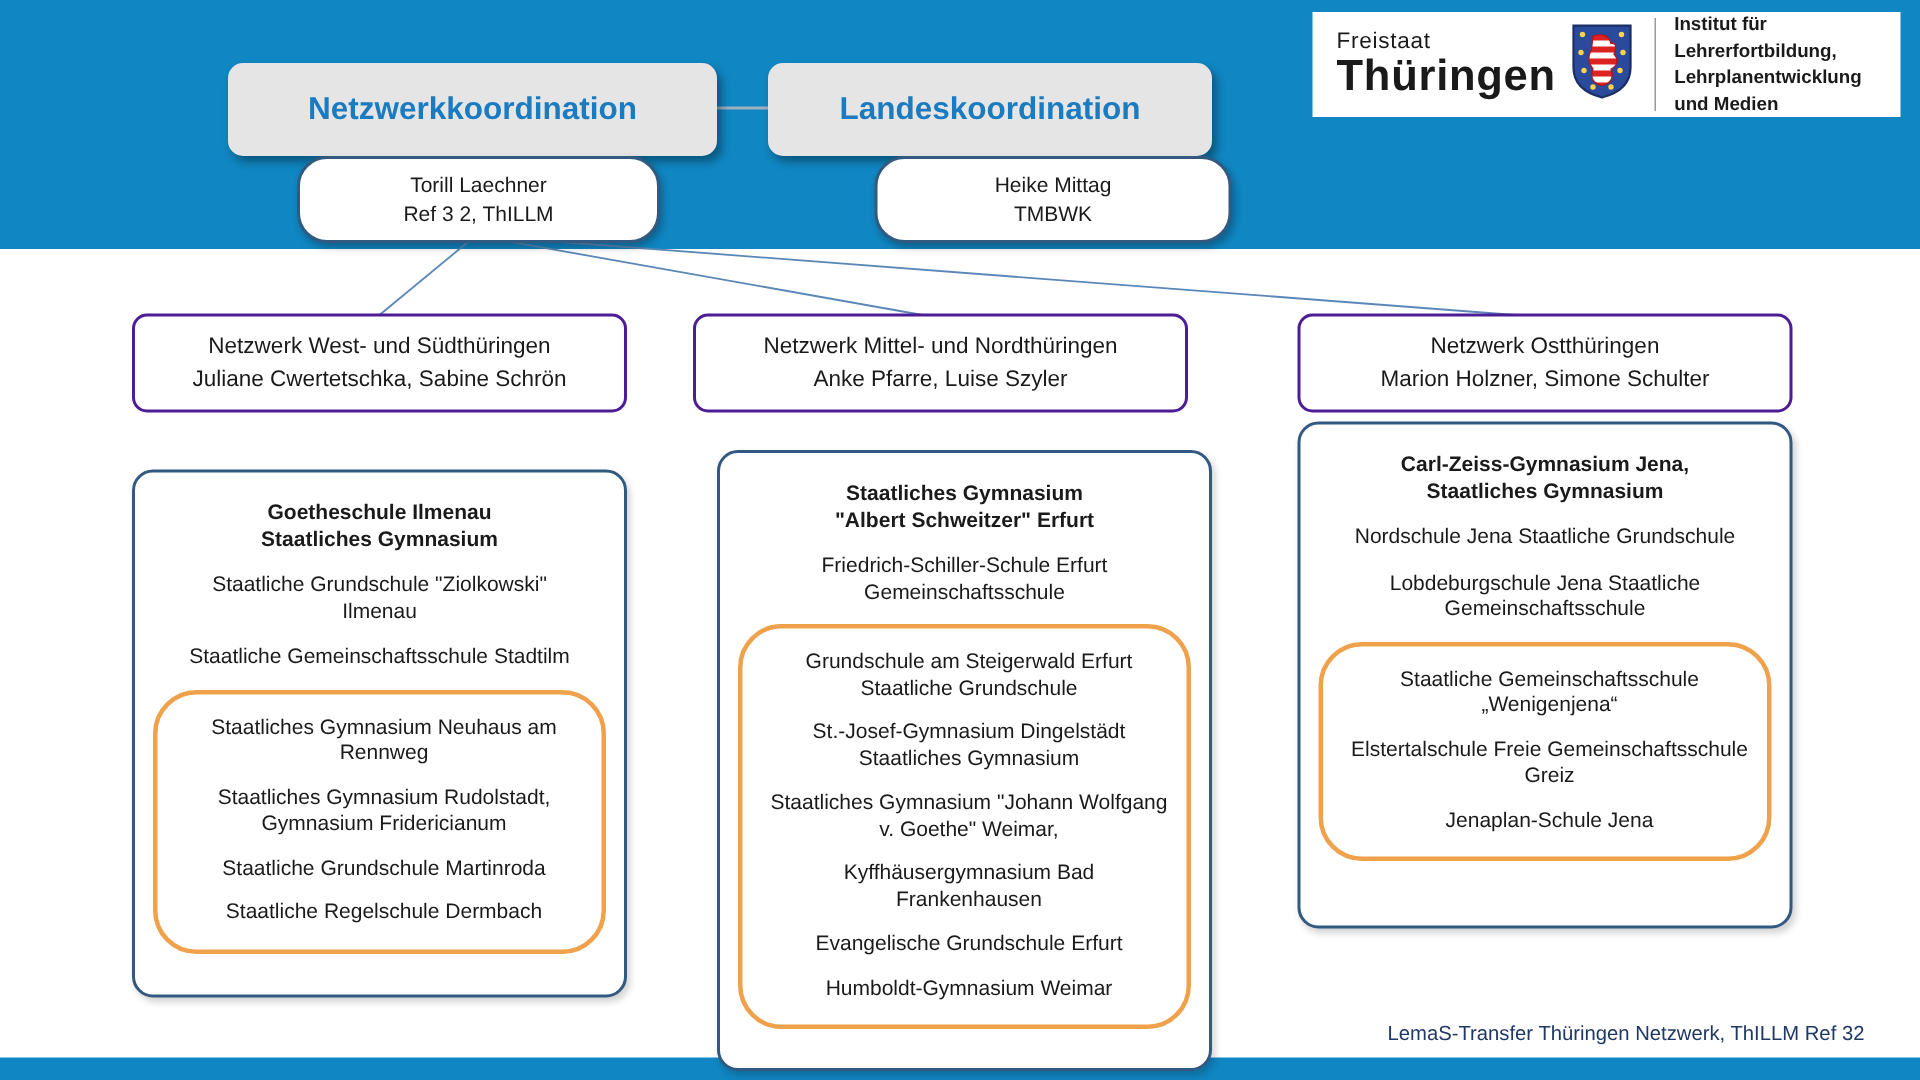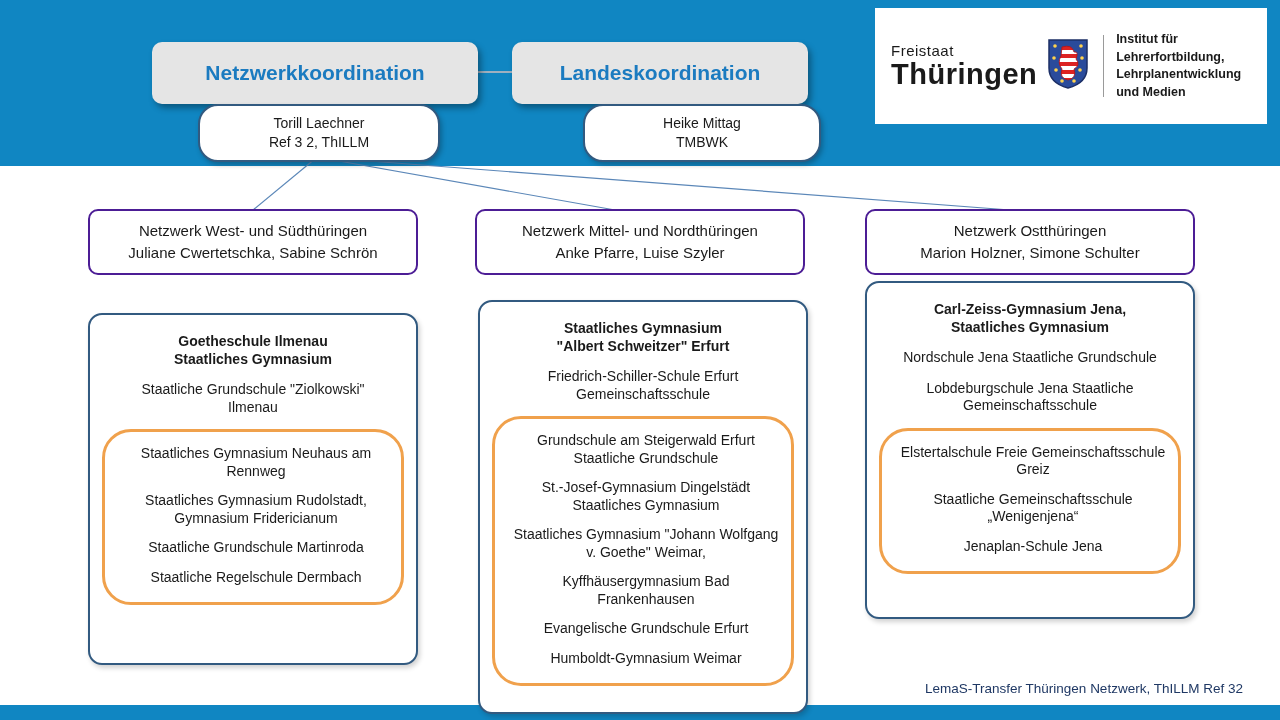--- a/index.html
+++ b/index.html
@@ -5,21 +5,21 @@
   html,body{margin:0;padding:0;background:#e9e9e9;}
   .slide{
     position:relative;width:1280px;height:720px;background:#ffffff;
     font-family:"Liberation Sans", sans-serif;color:#1a1a1a;overflow:hidden;
   }
   
   .header-bar{position:absolute;left:0;top:0;width:1280px;height:166px;background:#1086c2;z-index:0;}
   .bottom-bar{position:absolute;left:0;top:705px;width:1280px;height:15px;background:#1086c2;z-index:1;}
 
   
-  .logo-panel{position:absolute;left:875px;top:8px;width:392px;height:116px;background:#ffffff;z-index:2;
+  .logo-panel{position:absolute;left:875px;top:8px;width:392px;height:70px;background:#ffffff;z-index:2;
     display:flex;align-items:center;}
   .logo-words{margin-left:16px;line-height:1.05;}
   .freistaat{font-size:15px;letter-spacing:.5px;}
   .thueringen{font-size:29px;font-weight:bold;letter-spacing:.5px;}
   .coat{margin-left:10px;flex:0 0 auto;}
   .logo-divider{width:1px;height:62px;background:#9a9a9a;margin:0 12px 0 14px;}
   .institute{font-size:12.5px;font-weight:bold;line-height:1.4;white-space:pre-line;}
 
   
   .title-box{position:absolute;top:42px;height:62px;background:#e5e5e5;border-radius:10px;z-index:2;
@@ -37,21 +37,21 @@
   .person-card.heike{left:583px;top:104px;width:234px;}
 
   
   .connectors{position:absolute;left:0;top:0;width:1280px;height:720px;z-index:1;pointer-events:none;}
 
   
   .network-box{position:absolute;top:209px;width:330px;height:66px;background:#fff;border:2px solid #4c1d95;
     border-radius:10px;z-index:2;display:flex;flex-direction:column;align-items:center;justify-content:center;
     text-align:center;font-size:15px;line-height:1.45;box-sizing:border-box;}
   .network-box.n1{left:88px;}
-  .network-box.n2{left:475px;}
+  .network-box.n2{left:462px;}
   .network-box.n3{left:865px;}
 
   
   .school-box{position:absolute;width:330px;background:#fff;border:2px solid #325a80;border-radius:14px;z-index:2;
     box-sizing:border-box;padding:12px 8px 8px 8px;text-align:center;font-size:14px;line-height:1.25;
     box-shadow:2px 3px 5px rgba(0,0,0,.18);}
   .school-box.c1{left:88px;top:313px;height:352px;}
   .school-box.c2{left:478px;top:300px;height:414px;}
   .school-box.c3{left:865px;top:281px;height:338px;}
   .school-head{font-weight:bold;white-space:pre-line;margin:6px 0 4px 0;}
@@ -132,20 +132,21 @@
   <div class="network-box n3">
     <div>Netzwerk Ostthüringen</div>
     <div>Marion Holzner, Simone Schulter</div>
   </div>
 
   <div class="school-box c1">
     <div class="school-head">Goetheschule Ilmenau
 Staatliches Gymnasium</div>
     <div class="school-item">Staatliche Grundschule "Ziolkowski"
 Ilmenau</div>
+    <div class="school-item">Staatliche Gemeinschaftsschule Stadtilm</div>
     <div class="highlight-group">
       <div class="school-item">Staatliches Gymnasium Neuhaus am
 Rennweg</div>
       <div class="school-item">Staatliches Gymnasium Rudolstadt,
 Gymnasium Fridericianum</div>
       <div class="school-item">Staatliche Grundschule Martinroda</div>
       <div class="school-item">Staatliche Regelschule Dermbach</div>
     </div>
   </div>
 
@@ -168,23 +169,23 @@
     </div>
   </div>
 
   <div class="school-box c3">
     <div class="school-head">Carl-Zeiss-Gymnasium Jena,
 Staatliches Gymnasium</div>
     <div class="school-item">Nordschule Jena Staatliche Grundschule</div>
     <div class="school-item">Lobdeburgschule Jena Staatliche
 Gemeinschaftsschule</div>
     <div class="highlight-group">
+      <div class="school-item">Staatliche Gemeinschaftsschule
+„Wenigenjena“</div>
       <div class="school-item">Elstertalschule Freie Gemeinschaftsschule
 Greiz</div>
-      <div class="school-item">Staatliche Gemeinschaftsschule
-„Wenigenjena“</div>
       <div class="school-item">Jenaplan-Schule Jena</div>
     </div>
   </div>
 
   <div class="footer-label">LemaS-Transfer Thüringen Netzwerk, ThILLM Ref 32</div>
 
 </div>
 
 </body></html>

